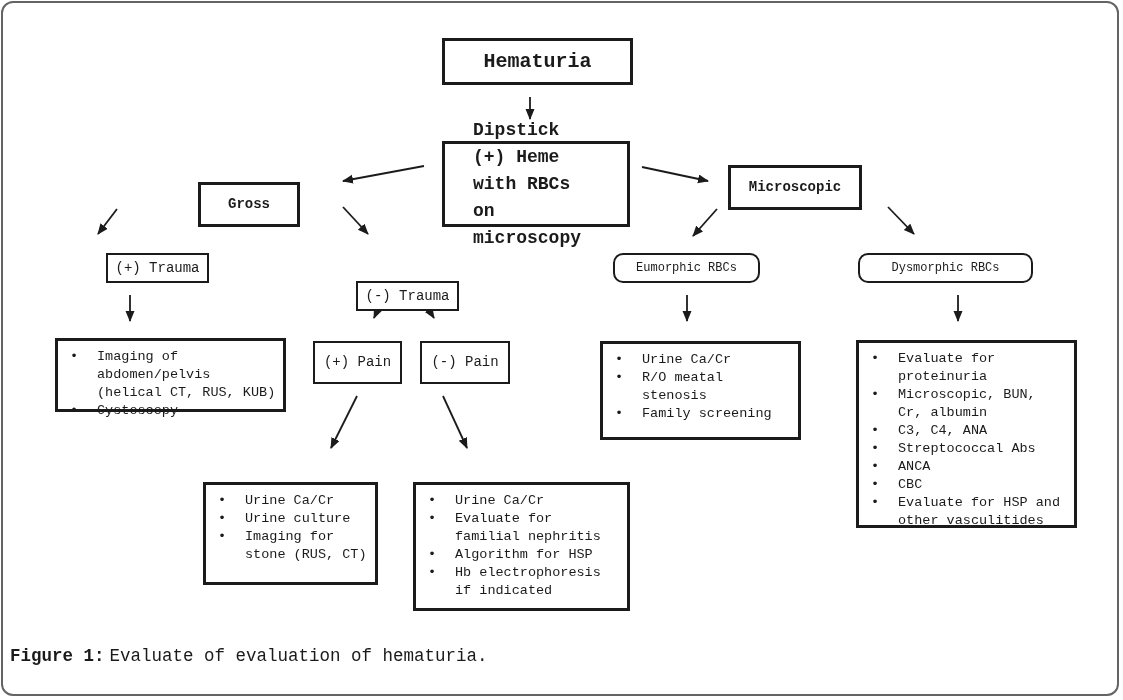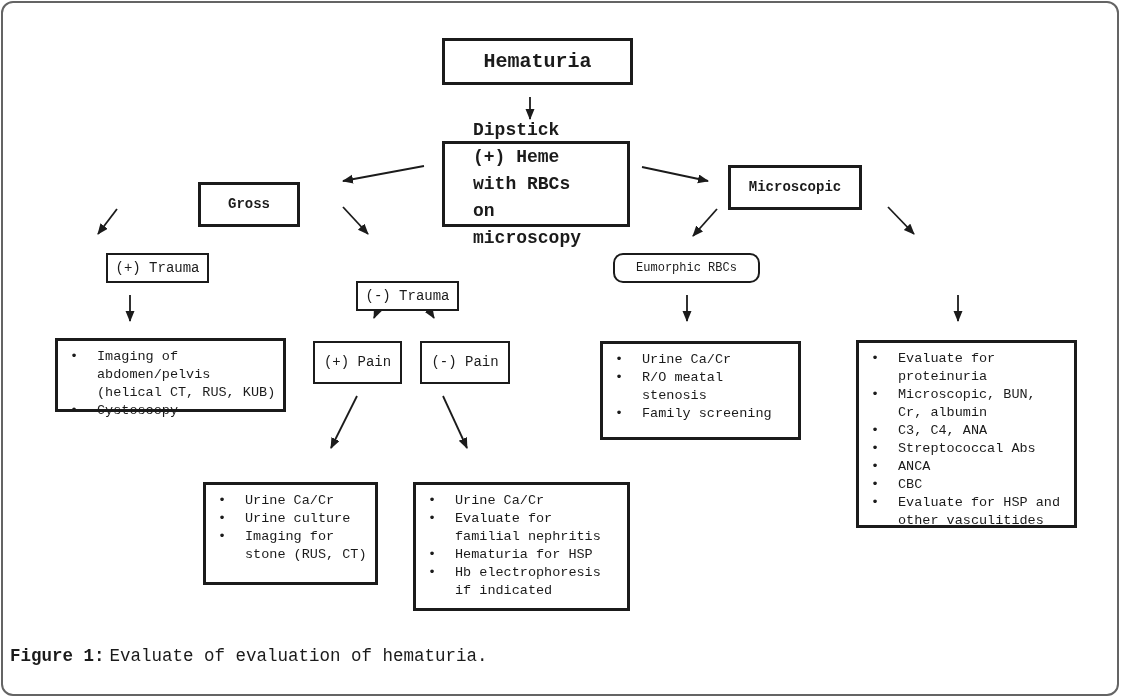--- a/index.html
+++ b/index.html
@@ -121,20 +121,21 @@
   <div class="node big bold head" style="left:198px; top:182px; width:102px; height:45px;">Gross</div>
 
   <div class="node big bold head" style="left:728px; top:165px; width:134px; height:45px;">Microscopic</div>
 
   <div class="node" style="left:82px;  top:253px; width:103px; height:30px;margin-left:24px;">(+) Trauma</div>
 
   <div class="node" style="left:356px; top:253px; width:103px; height:30px;margin-top:28px;">(-) Trauma</div>
 
   <div class="node rbc" style="left:613px; top:253px; width:147px; height:30px;">Eumorphic RBCs</div>
 
+  <div class="node rbc" style="left:858px; top:253px; width:175px; height:30px;">Dysmorphic RBCs</div>
 
   <div class="node" style="left:313px; top:341px; width:89px; height:43px;">(+) Pain</div>
 
   <div class="node" style="left:420px; top:341px; width:90px; height:43px;">(-) Pain</div>
 
   <div class="listbox" style="left:55px; top:338px; width:231px; height:74px;">
     <ul>
       <li>
         <span class="blt">•</span>
         <span class="txt">Imaging of abdomen/pelvis (helical CT, RUS, KUB)</span>
@@ -168,21 +169,21 @@
       <li>
         <span class="blt">•</span>
         <span class="txt">Urine Ca/Cr</span>
       </li>
       <li>
         <span class="blt">•</span>
         <span class="txt">Evaluate for familial nephritis</span>
       </li>
       <li>
         <span class="blt">•</span>
-        <span class="txt">Hematuria for HSP</span>
+        <span class="txt">Algorithm for HSP</span>
       </li>
       <li>
         <span class="blt">•</span>
         <span class="txt">Hb electrophoresis if indicated</span>
       </li>
     </ul>
   </div>
 
   <div class="listbox" style="left:600px; top:341px; width:201px; height:99px;">
     <ul>

